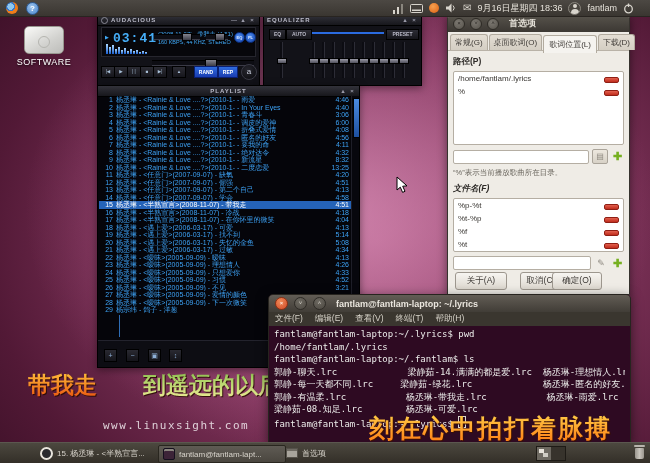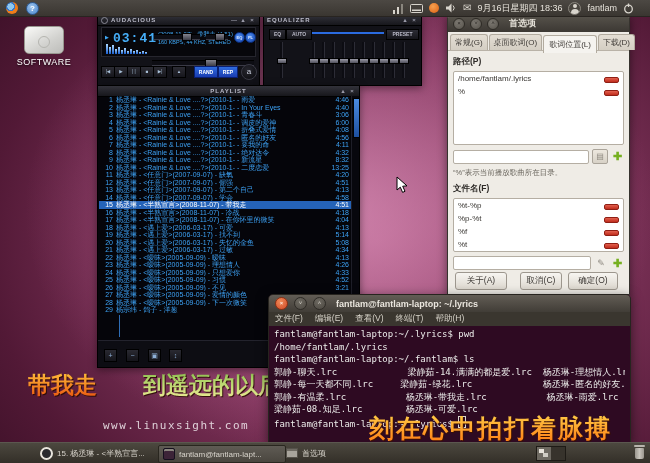--- a/index.html
+++ b/index.html
@@ -142,21 +142,21 @@
     text-align:center;line-height:12px;font-size:9px;color:#8a857c;}
   .sqbtn.folder::after{content:"▤";font-size:8px;}
   .sqbtn.pencil{background:none;border:none;}
   .sqbtn.pencil::after{content:"✎";}
   .plus-btn{width:13px;height:13px;text-align:center;line-height:13px;font-size:11px;color:#76b021;font-weight:bold;}
   .plus-btn::after{content:"✚";}
   .pnote{font-size:7.5px;color:#6b675f;margin-top:4px;}
   .pbuttons{position:absolute;left:0;right:0;bottom:6px;height:16px;}
   .pbtn{position:absolute;height:16px;background:linear-gradient(#f7f5f1,#ddd8cf);border:1px solid #9d978e;border-radius:3px;
     font-size:8.5px;color:#3a3632;text-align:center;line-height:15px;}
-  #btn-about{left:7px;width:50px;} #btn-cancel{left:72px;width:40px;} #btn-ok{left:120px;width:48px;}
+  #btn-about{left:7px;width:50px;} #btn-cancel{left:72px;width:40px;} #btn-ok{left:104px;width:48px;}
 
   
   #term{position:absolute;left:268px;top:294px;width:361px;height:147px;z-index:10;
     border-radius:5px 5px 0 0;box-shadow:0 3px 12px rgba(0,0,0,.55);background:#2e0a22;border:1px solid #27241f;}
   .ttitlebar{height:17px;border-radius:4px 4px 0 0;background:linear-gradient(#625d55,#413d37);display:flex;align-items:center;}
   .twbtn{width:11px;height:11px;border-radius:50%;margin-left:6px;border:1px solid #2e2b26;
     background:radial-gradient(circle at 40% 32%,#6e6a62,#4a463f);color:#d6d2ca;font-size:6px;line-height:10px;text-align:center;}
   .twbtn.close{background:radial-gradient(circle at 40% 32%,#f08a58,#d14a28);border-color:#8e2f12;color:#fff;}
   .ttext2{margin-left:10px;color:#eae6de;font-size:9px;font-weight:bold;white-space:nowrap;}
   .tmenubar{height:14px;background:#3a362f;display:flex;align-items:center;}
@@ -531,30 +531,30 @@
             <span>%</span>
             <span class="minus-btn"></span>
           </div>
         </div>
       <div class="inputrow">
         <div class="pfield"></div>
         <div class="sqbtn folder"></div>
         <div class="plus-btn"></div>
       </div>
       <div class="pnote">“%”表示当前播放歌曲所在目录。</div>
-      <div class="psec" style="margin-top:5px;">文件名(F)</div>
+      <div class="psec" style="margin-top:5px;font-style:italic;">文件名(F)</div>
       <div class="plistbox pbox2">
+
+          <div class="prow">
+            <span>%p-%t</span>
+            <span class="minus-btn"></span>
+          </div>
 
           <div class="prow">
             <span>%t-%p</span>
-            <span class="minus-btn"></span>
-          </div>
-
-          <div class="prow">
-            <span>%p-%t</span>
             <span class="minus-btn"></span>
           </div>
 
           <div class="prow">
             <span>%f</span>
             <span class="minus-btn"></span>
           </div>
 
           <div class="prow">
             <span>%t</span>

